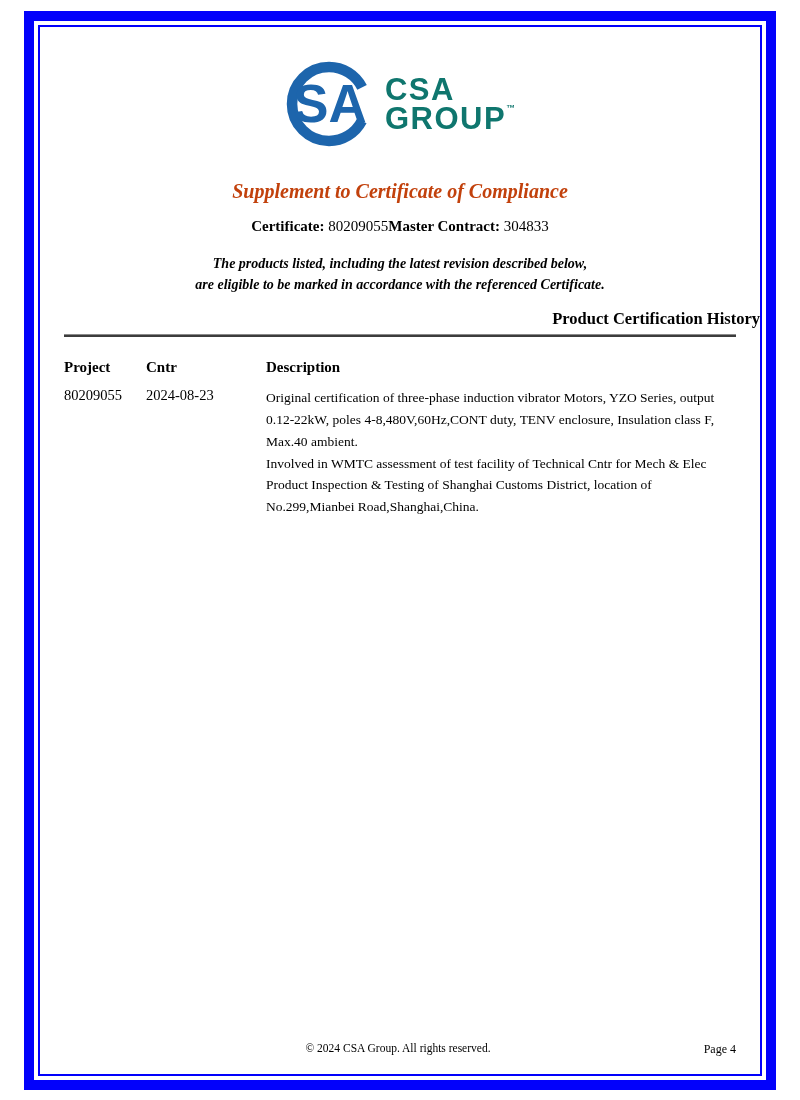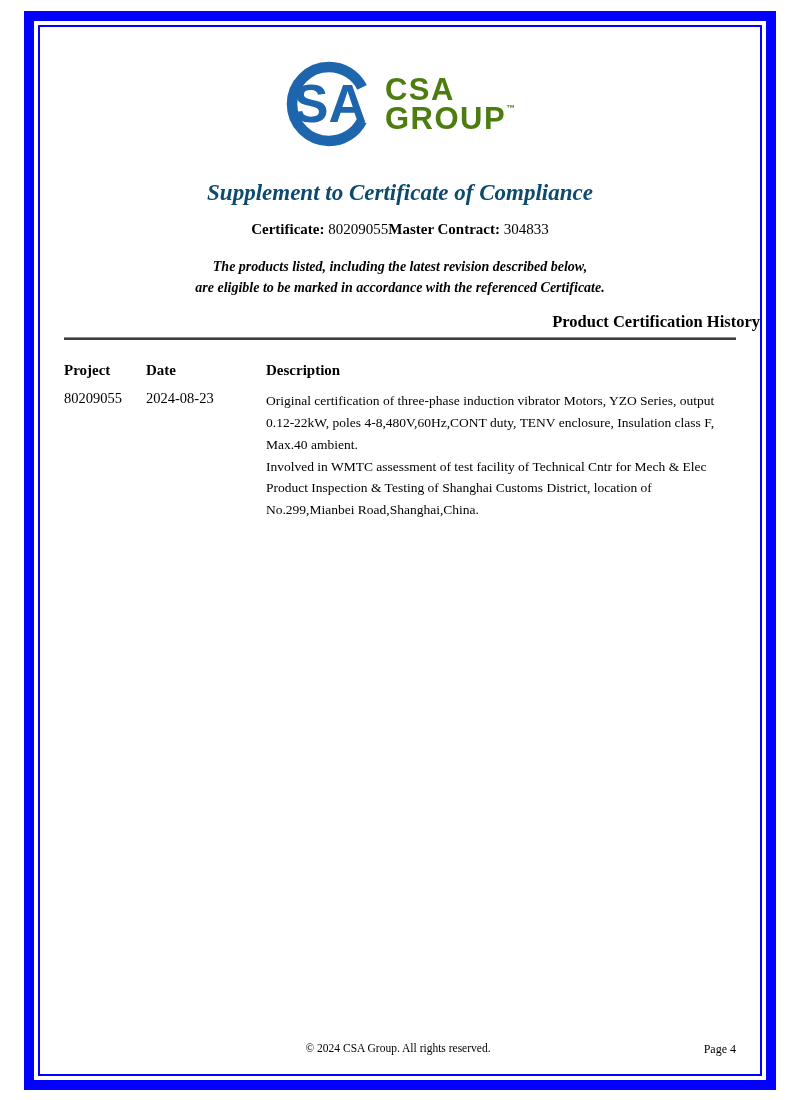--- a/index.html
+++ b/index.html
@@ -25,39 +25,39 @@
     margin-top: 33px;
     display: flex;
     justify-content: center;
     align-items: center;
     gap: 12px;
   }
   .logo-mark svg { display: block; }
   .logo-text {
     font-family: "Liberation Sans", sans-serif;
     font-weight: bold;
-    color: #4d7c0f;
+    color: #0f766e;
     font-size: 31px;
     line-height: 0.95;
     letter-spacing: 1.5px;
   }
   .logo-text .tm {
     font-size: 9px;
     vertical-align: top;
     letter-spacing: 0;
   }
 
   
   .doc-title {
     margin-top: 32px;
     text-align: center;
-    font-size: 23px;
+    font-size: 20px;
     font-weight: bold;
     font-style: italic;
-    color: #0c4a6e;
+    color: #c2410c;
   }
 
   
   .cert-row {
     margin-top: 15px;
     padding: 0 24px;
     display: flex;
     justify-content: center;
     font-size: 15px;
   }
@@ -154,21 +154,21 @@
       <div>The products listed, including the latest revision described below,</div>
       <div>are eligible to be marked in accordance with the referenced Certificate.</div>
     </div>
 
     <div class="section-heading">Product Certification History</div>
     <div class="heading-rule"></div>
 
     <div class="history-table">
       <div class="thead">
         <div>Project</div>
-        <div>Date</div>
+        <div>Cntr</div>
         <div>Description</div>
       </div>
       <div class="trow">
         <div>80209055</div>
         <div>2024-08-23</div>
         <div class="cell-desc">
           <p>Original certification of three-phase induction vibrator Motors, YZO Series, output 0.12-22kW, poles 4-8,480V,60Hz,CONT duty, TENV enclosure, Insulation class F, Max.40 ambient.</p>
           <p>Involved in WMTC assessment of test facility of Technical Cntr for Mech &amp; Elec Product Inspection &amp; Testing of Shanghai Customs District, location of No.299,Mianbei Road,Shanghai,China.</p>
         </div>
       </div>

